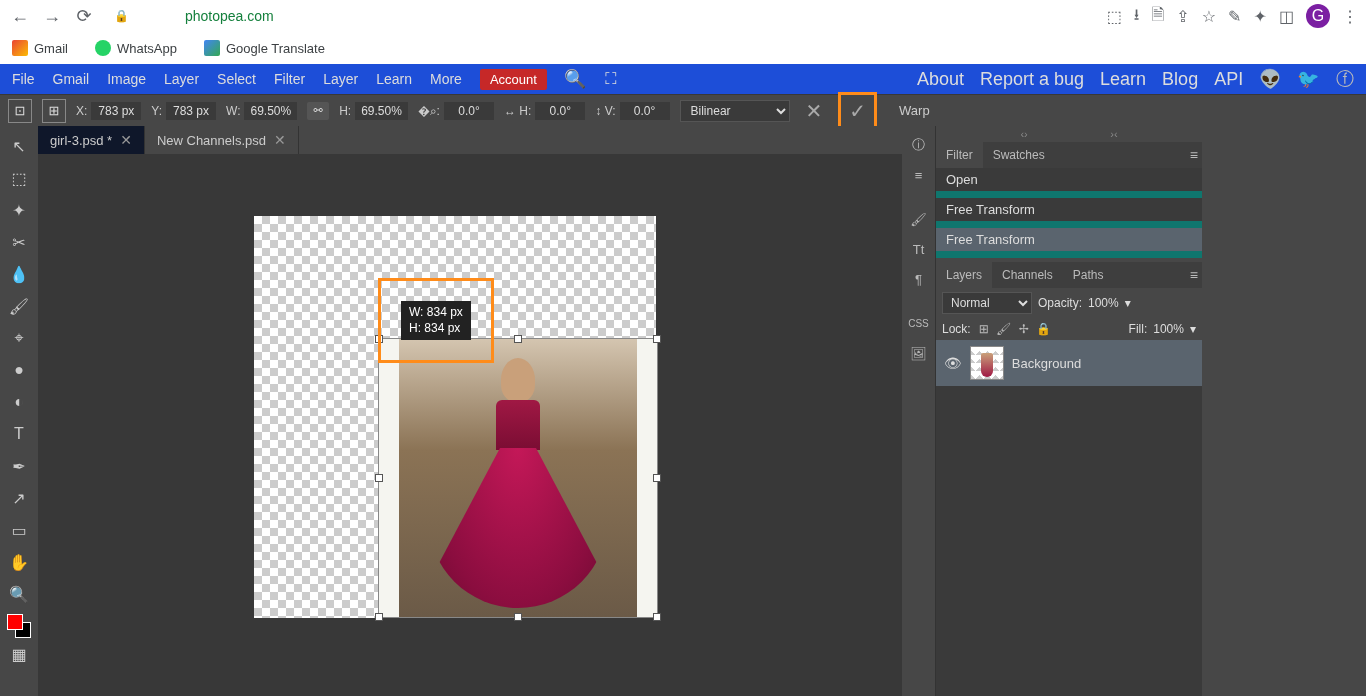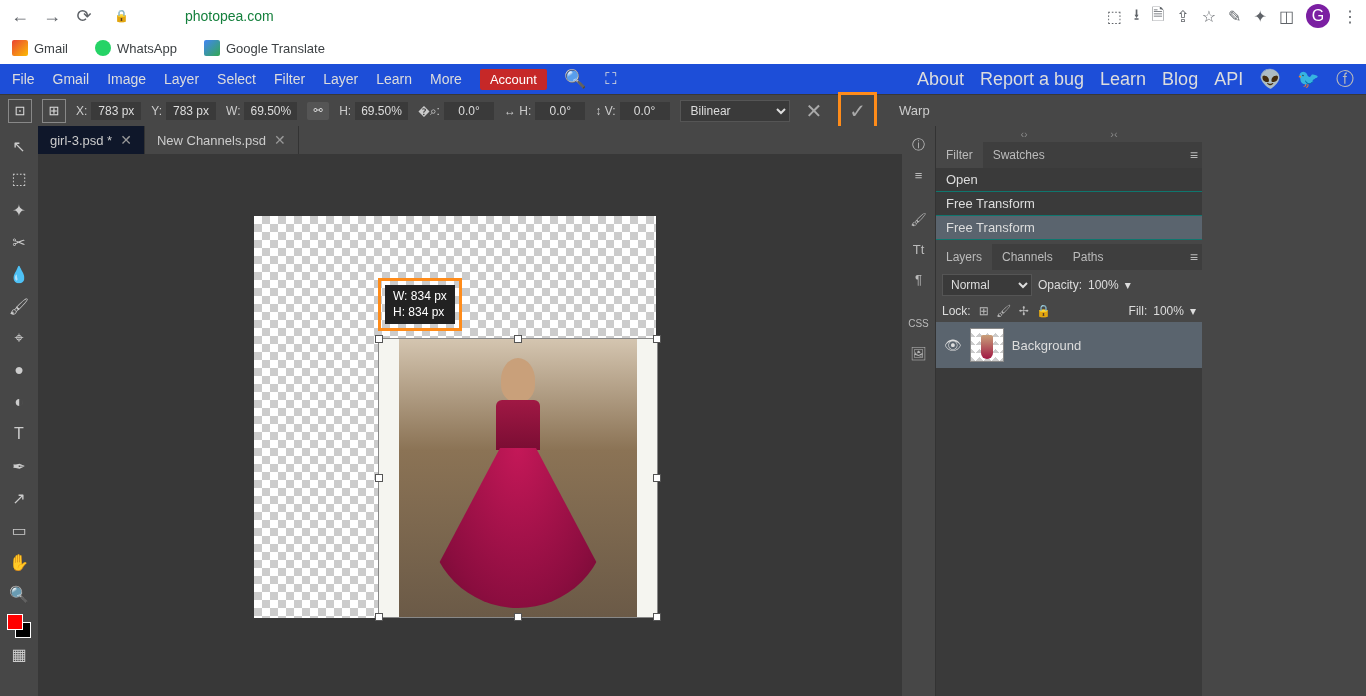--- a/index.html
+++ b/index.html
@@ -70,35 +70,35 @@
 .figure { width: 180px; height: 260px; position: relative; margin-top: 20px; }
 .head { width: 34px; height: 44px; background: #c9a07a; border-radius: 50% 50% 40% 40%; position: absolute; top: 0; left: 50%; transform: translateX(-50%); }
 .hair { width: 50px; height: 80px; background: #1a1410; border-radius: 50% 50% 30% 30%; position: absolute; top: -4px; left: 50%; transform: translateX(-50%); z-index: -1; }
 .torso { width: 44px; height: 50px; background: linear-gradient(180deg,#a01844,#7a0d33); position: absolute; top: 42px; left: 50%; transform: translateX(-50%); border-radius: 6px 6px 0 0; }
 .dress { width: 180px; height: 160px; background: radial-gradient(ellipse at top,#c41858,#8b0d3f 70%,#6b0a30); position: absolute; top: 90px; left: 0; border-radius: 10px 10px 90px 90px; clip-path: polygon(40% 0,60% 0,100% 85%,95% 100%,5% 100%,0 85%); }
 .white-edge { position: absolute; top: 0; bottom: 0; width: 20px; background: #f5f5f0; }
 .white-left { left: 0; }
 .white-right { right: 0; }
 .handle { width: 8px; height: 8px; background: #fff; border: 1px solid #555; position: absolute; }
 
-.size-tooltip { position: absolute; top: 152px; left: 340px; border: 3px solid #ff8c1a; padding: 4px; z-index: 5; }
+.size-tooltip { position: absolute; top: 152px; left: 340px; border: 3px solid #ff8c1a; padding: 20px; z-index: 5; }
 .size-inner { background: #222; color: #fff; font-family: monospace; font-size: 12px; padding: 4px 8px; line-height: 1.3; }
 
 .panels { width: 300px; background: #474747; display: flex; }
 .panel-strip { width: 34px; background: #474747; display: flex; flex-direction: column; align-items: center; padding-top: 6px; gap: 4px; border-right: 1px solid #333; }
 .strip-icon { width: 26px; height: 26px; display: flex; align-items: center; justify-content: center; color: #bbb; cursor: pointer; font-size: 13px; border-radius: 3px; }
 .panel-main { flex: 1; display: flex; flex-direction: column; }
 
 .panel-tabs { height: 26px; display: flex; align-items: center; background: #3e3e3e; position: relative; }
 .panel-tab { padding: 0 10px; height: 26px; display: flex; align-items: center; font-size: 12px; color: #bbb; cursor: pointer; }
 .panel-tab.active { background: #474747; }
 .panel-menu { position: absolute; right: 4px; font-size: 14px; color: #bbb; cursor: pointer; }
 
 .history-list { background: #3a3a3a; }
-.history-item { padding: 4px 10px; font-size: 13px; color: #ddd; cursor: pointer; border-bottom: 1px solid #0f766e; }
+.history-item { padding: 4px 10px; font-size: 13px; color: #ddd; cursor: pointer; border-bottom: 7px solid #0f766e; }
 .history-item.active { background: #5a646e; }
 .history-spacer { height: 68px; background: #3a3a3a; }
 
 .layers-panel { margin-top: 4px; }
 .blend-row { display: flex; align-items: center; gap: 6px; padding: 4px 6px; font-size: 12px; background: #474747; }
 .blend-select { background: #3a3a3a; color: #ddd; border: 1px solid #555; padding: 2px 4px; font-size: 12px; flex: 0 0 90px; }
 .lock-row { display: flex; align-items: center; gap: 6px; padding: 4px 6px; font-size: 12px; background: #474747; }
 .lock-icons span { margin: 0 2px; font-size: 12px; color: #bbb; cursor: pointer; }
 .layer-list { background: #3a3a3a; min-height: 200px; }
 .layer-item { display: flex; align-items: center; gap: 8px; padding: 6px 8px; background: #5a646e; cursor: pointer; }

